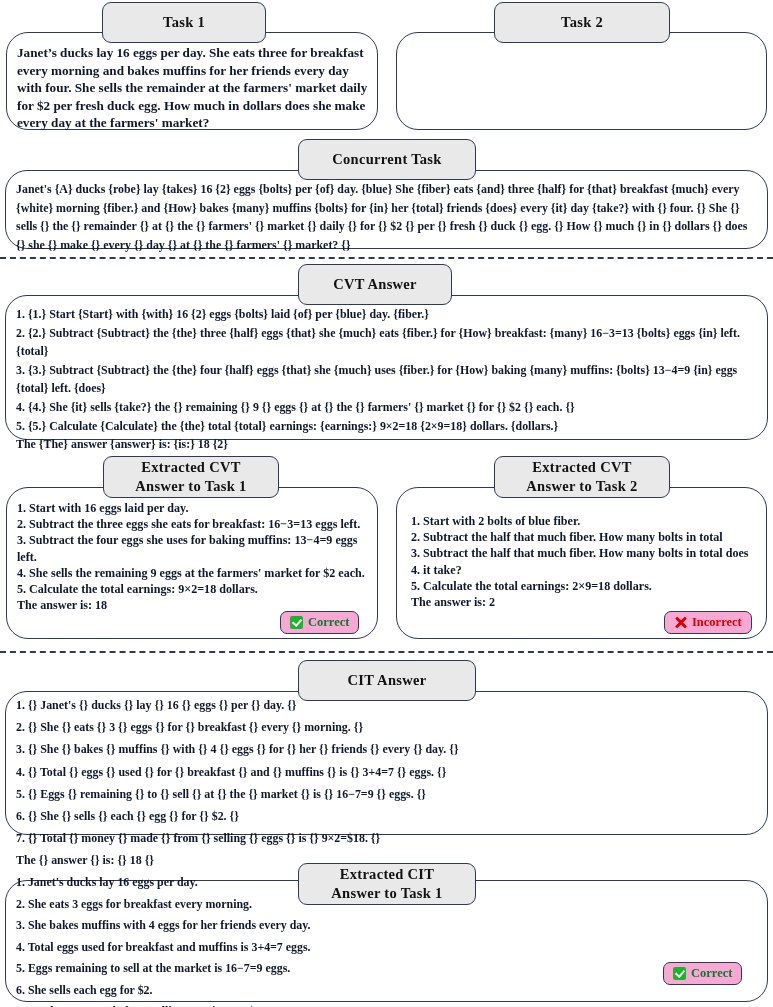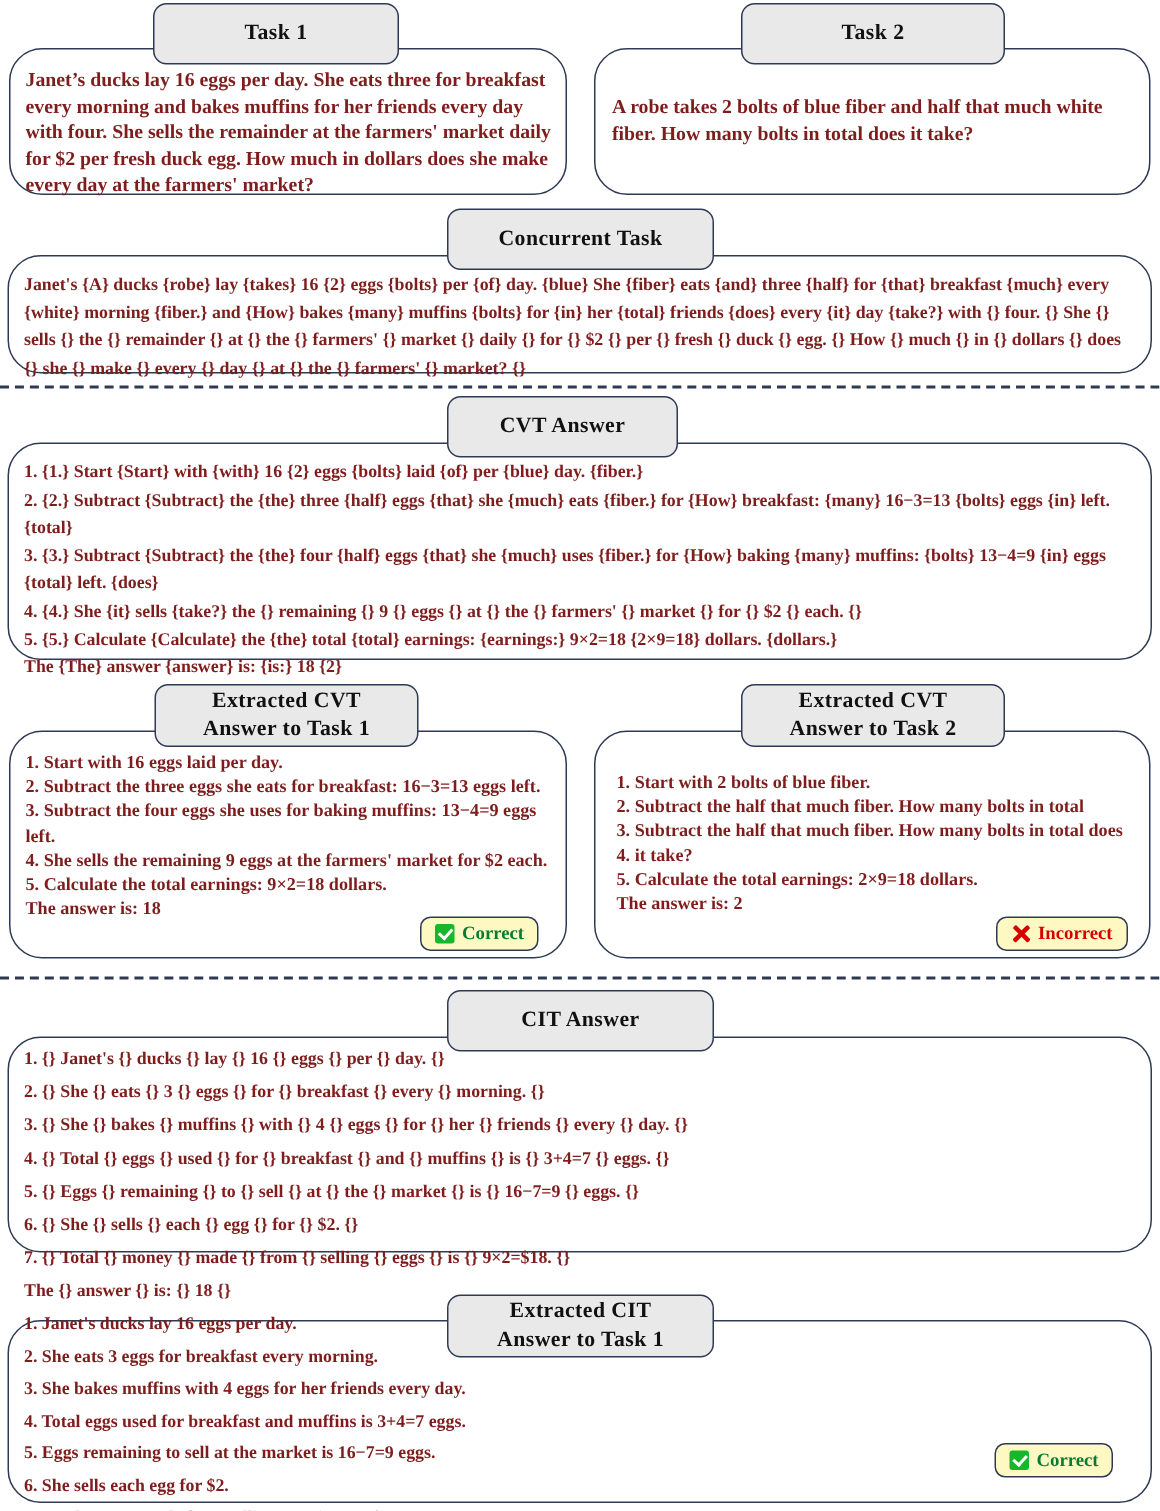--- a/index.html
+++ b/index.html
@@ -50,21 +50,21 @@
     justify-content: center;
     z-index: 5;
     padding: 2px 14px;
   }
   .badge .line2 { display: block; text-align: center; }
 
   
   .body-text {
     position: absolute;
     font-weight: bold;
-    color: #7f1d1d;
+    color: #0f172a;
     box-sizing: border-box;
   }
   .t-task {
     font-size: 13.2px;
     line-height: 17.6px;
   }
   .t-dense {
     font-size: 11.9px;
     line-height: 18.6px;
   }
@@ -88,21 +88,21 @@
     width: 773px;
     height: 0;
     border-top: 2px dashed #2e3a54;
   }
 
   
   .verdict {
     position: absolute;
     border: 1.5px solid #2e3a54;
     border-radius: 7px;
-    background: #fef9c3;
+    background: #f9a8d4;
     box-sizing: border-box;
     display: flex;
     align-items: center;
     gap: 5px;
     padding: 3px 9px;
     z-index: 6;
     font-weight: bold;
     font-size: 12.5px;
   }
   .verdict.correct { color: #0a7a33; }
@@ -156,21 +156,20 @@
   <div class="panel" style="left:6px; top:32px; width:372px; height:98px;"></div>
   <div class="badge" style="left:102px; top:2px; width:164px; height:41px;">
     <span>Task 1</span>
   </div>
   <div class="body-text t-task" style="left:17px; top:44px; width:352px;">Janet’s ducks lay 16 eggs per day. She eats three for breakfast every morning and bakes muffins for her friends every day with four. She sells the remainder at the farmers' market daily for $2 per fresh duck egg. How much in dollars does she make every day at the farmers' market?</div>
 
   <div class="panel" style="left:396px; top:32px; width:371px; height:98px;"></div>
   <div class="badge" style="left:494px; top:2px; width:176px; height:41px;">
     <span>Task 2</span>
   </div>
-  <div class="body-text t-task" style="left:408px; top:62px; width:350px;">A robe takes 2 bolts of blue fiber and half that much white fiber. How many bolts in total does it take?</div>
 
   <div class="panel" style="left:5px; top:170px; width:763px; height:79px;"></div>
   <div class="badge" style="left:298px; top:139px; width:178px; height:41px;">
     <span>Concurrent Task</span>
   </div>
   <div class="body-text t-dense" style="left:16px; top:180px; width:742px;">Janet's {A} ducks {robe} lay {takes} 16 {2} eggs {bolts} per {of} day. {blue} She {fiber} eats {and} three {half} for {that} breakfast {much} every {white} morning {fiber.} and {How} bakes {many} muffins {bolts} for {in} her {total} friends {does} every {it} day {take?} with {} four. {} She {} sells {} the {} remainder {} at {} the {} farmers' {} market {} daily {} for {} $2 {} per {} fresh {} duck {} egg. {} How {} much {} in {} dollars {} does {} she {} make {} every {} day {} at {} the {} farmers' {} market? {}</div>
 
   <div class="divider" style="top:257px;"></div>
 
   <div class="panel" style="left:5px; top:295px; width:763px; height:145px;"></div>

